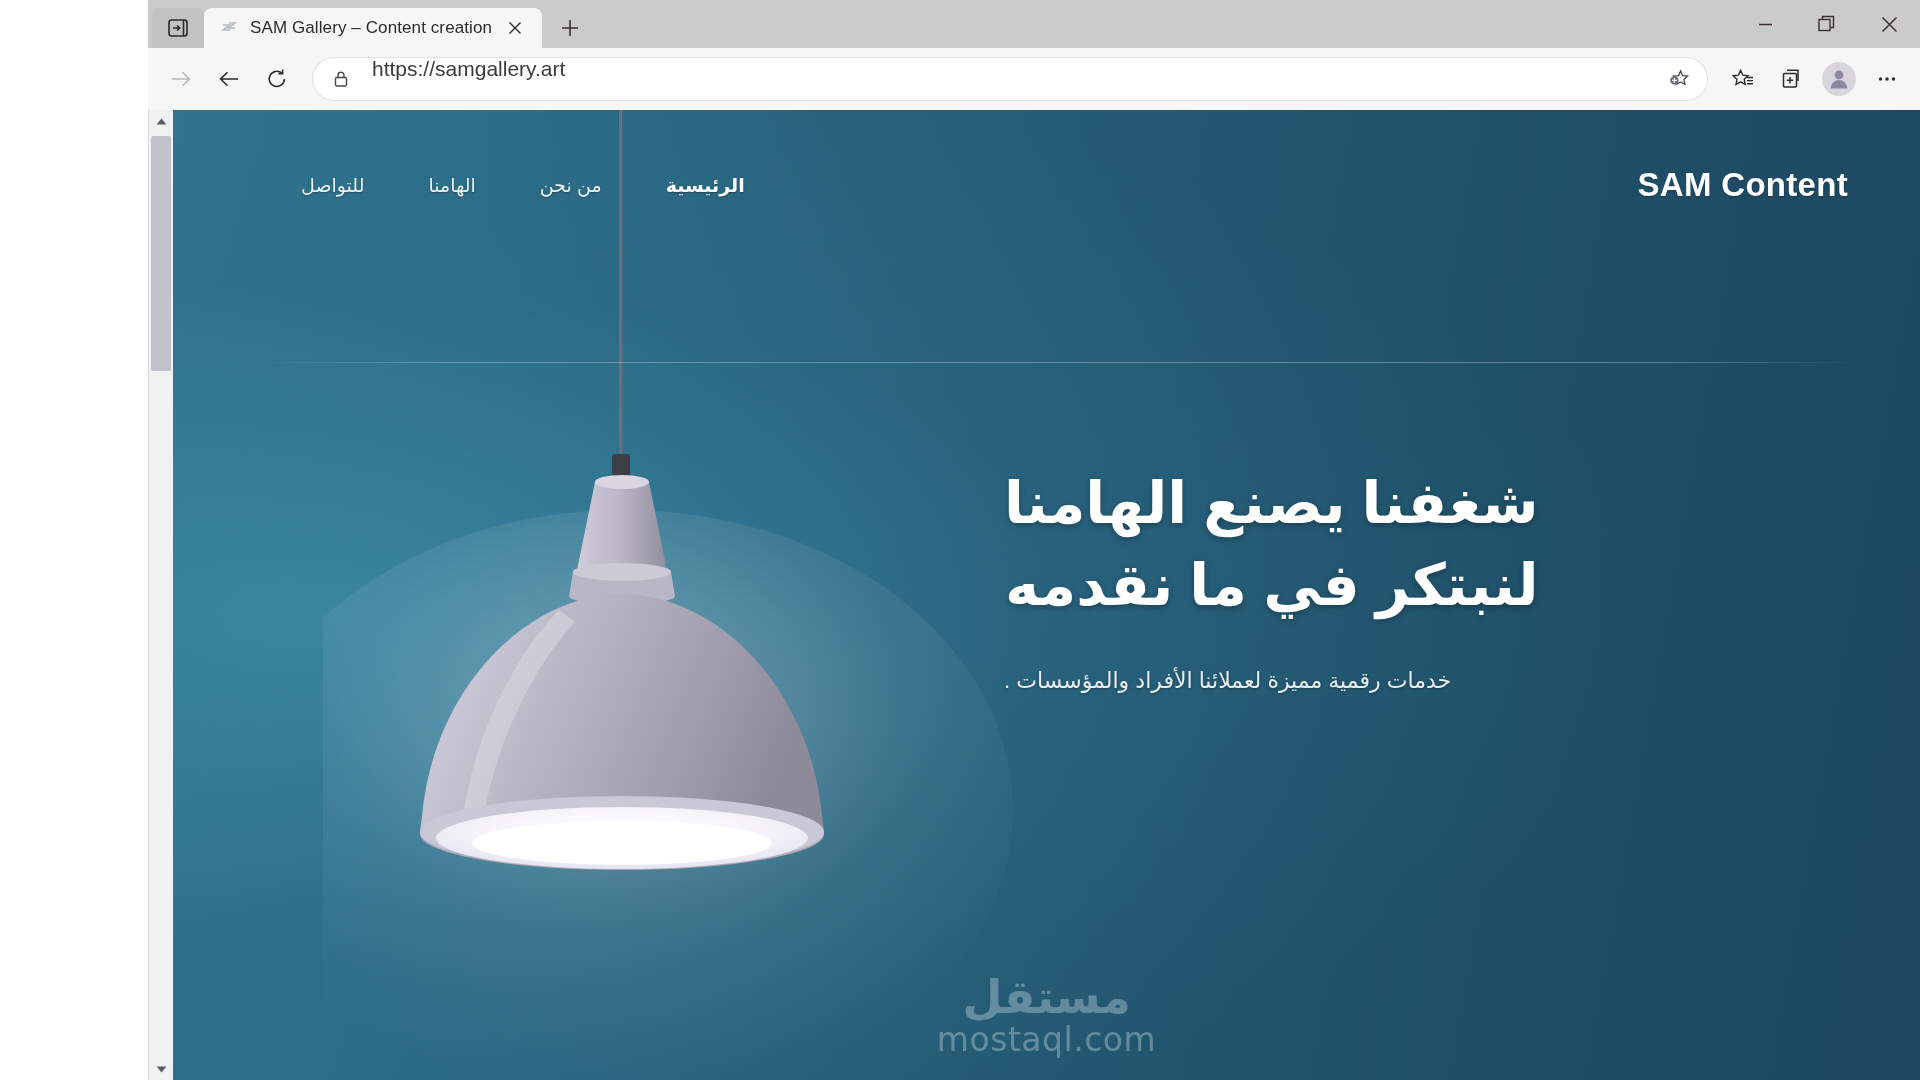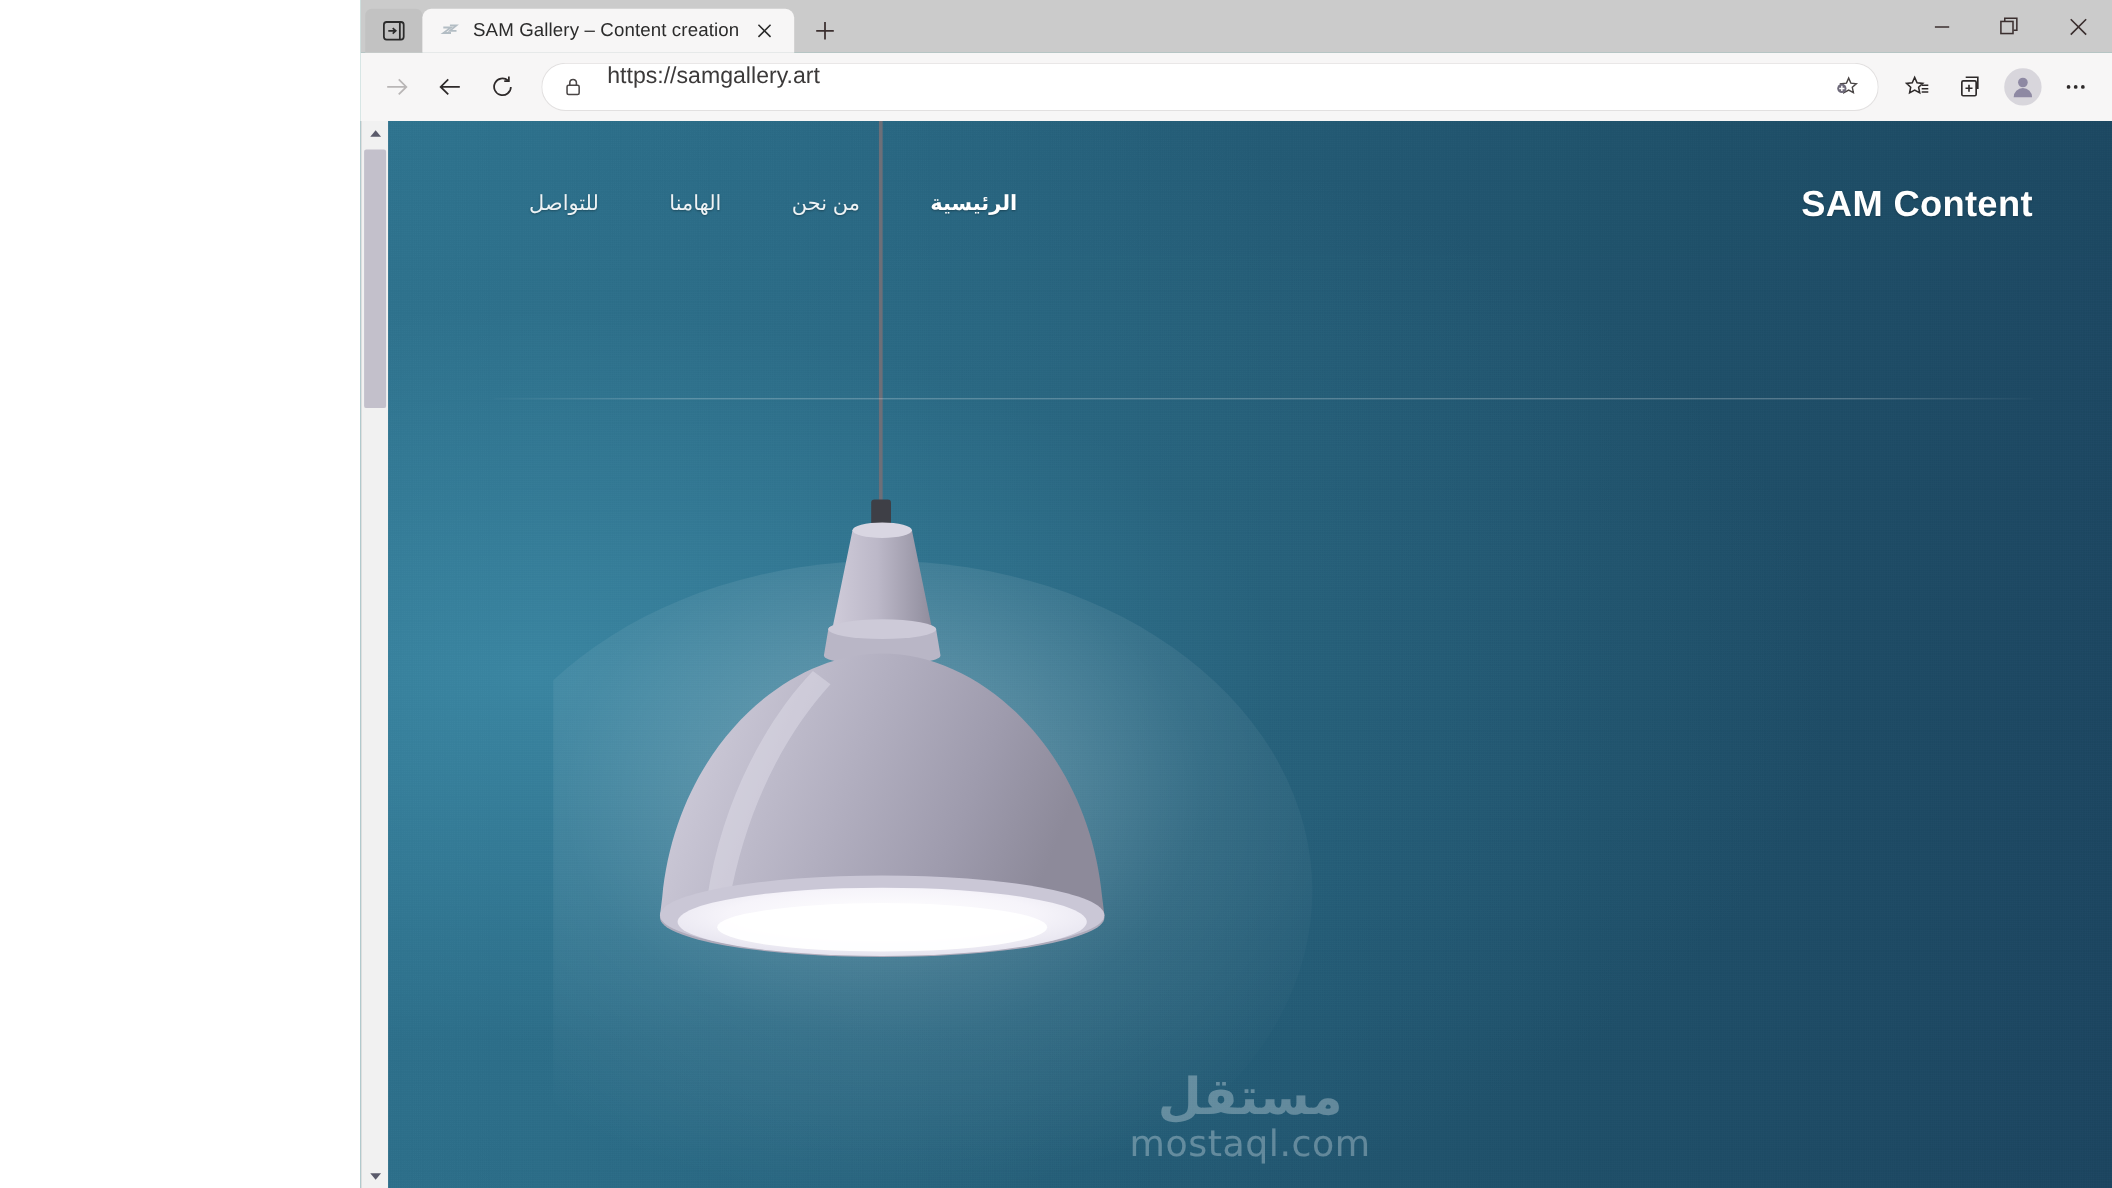--- a/index.html
+++ b/index.html
@@ -3,21 +3,21 @@
 <meta charset="utf-8">
 <style>
   html,body{margin:0;padding:0;}
   body{
     width:1920px;height:1080px;overflow:hidden;
     font-family:"Liberation Sans","DejaVu Sans",sans-serif;
     background:#fff;
   }
 
   
-  .browser{width:1592px;height:1080px;position:relative;display:flex;flex-direction:column;background:#0f766e;margin-left:41px;}
+  .browser{width:1772px;height:1080px;position:relative;display:flex;flex-direction:column;background:#f9a8d4;margin-left:41px;}
 
   .titlebar{
     height:48px;background:#cbcbcb;position:relative;flex:0 0 48px;
     display:flex;flex-direction:row;align-items:stretch;
   }
   .wincontrols{display:flex;flex-direction:row;align-items:center;height:48px;}
   .wc{width:62px;height:48px;display:flex;align-items:center;justify-content:center;color:#3b2f2f;}
   .wc svg{display:block;}
 
   .tabstrip{flex:1;display:flex;flex-direction:row-reverse;align-items:flex-end;height:48px;justify-content:flex-start;}
@@ -341,20 +341,25 @@
         <div class="nav">
           <div class="nav-item active">الرئيسية</div>
           <div class="nav-item">من نحن</div>
           <div class="nav-item">الهامنا</div>
           <div class="nav-item">للتواصل</div>
         </div>
       </div>
       <div class="header-rule"></div>
 
       <div class="hero">
+        <h1>
+          <span>شغفنا يصنع الهامنا</span>
+          <span>لنبتكر في ما نقدمه</span>
+        </h1>
+        <div class="sub">خدمات رقمية مميزة لعملائنا الأفراد والمؤسسات .</div>
       </div>
 
       <div class="watermark">
         <div class="wm-ar">مستقل</div>
         <div class="wm-en">mostaql.com</div>
       </div>
     </div>
 
     <div class="scrollbar">
       <div class="sb-arrow">

